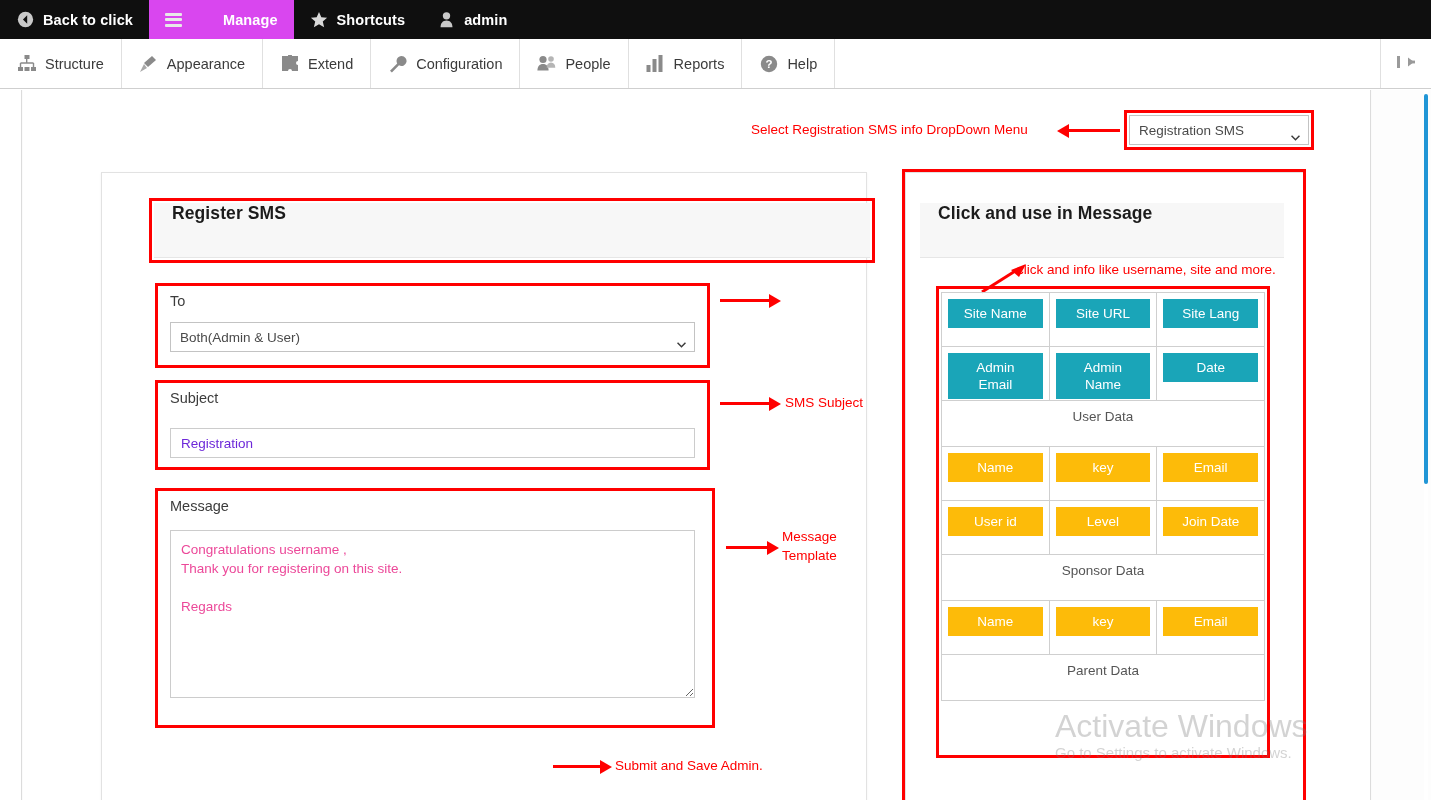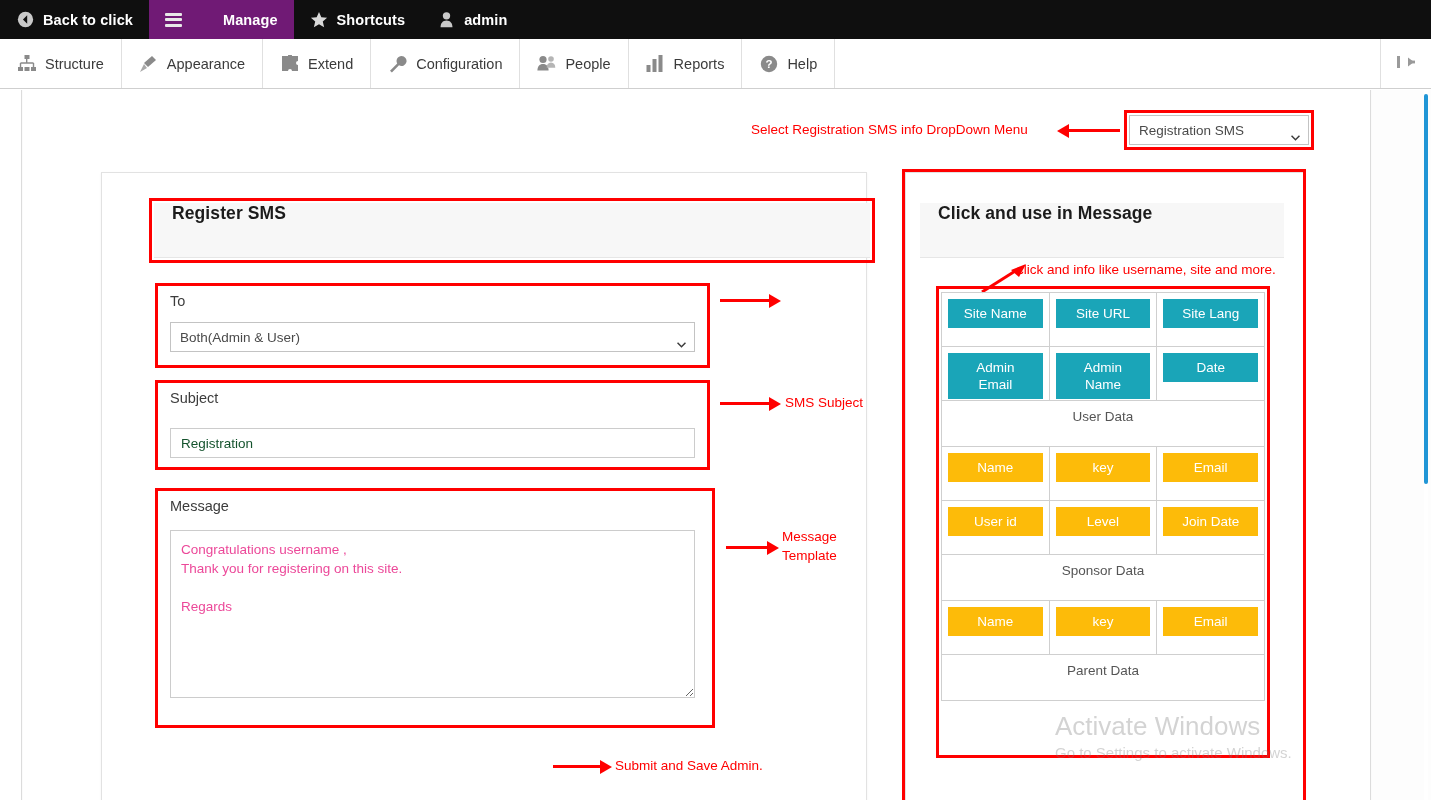--- a/index.html
+++ b/index.html
@@ -28,21 +28,21 @@
     align-items: center;
     gap: 9px;
     padding: 0 16px;
     color: #ffffff;
     font-size: 14.5px;
     font-weight: bold;
     letter-spacing: .1px;
     cursor: pointer;
     white-space: nowrap;
   }
-  .admin-bar-item.is-active { background: #701a75; gap: 40px; }
+  .admin-bar-item.is-active { background: #d946ef; gap: 40px; }
   .admin-bar-item .ab-ico {
     display: inline-flex;
     align-items: center;
     justify-content: center;
     width: 18px; height: 18px;
     color: #cfcfcf;
     flex: 0 0 auto;
   }
 
   
@@ -216,21 +216,21 @@
     position: absolute;
     font-size: 14.5px;
     color: #3c3c3c;
   }
   .text-input {
     position: absolute;
     background: #ffffff;
     border: 1px solid #cccccc;
     font-family: "Liberation Sans", sans-serif;
     font-size: 13.5px;
-    color: #14532d;
+    color: #6d28d9;
     padding: 0 10px;
   }
   .textarea-input {
     position: absolute;
     background: #ffffff;
     border: 1px solid #cccccc;
     font-family: "Liberation Sans", sans-serif;
     font-size: 13.5px;
     line-height: 19px;
     color: #ec4899;
@@ -281,21 +281,21 @@
   .token-btn.amber  { background: #fdbb09; }
 
   
   .watermark {
     position: absolute;
     top: 620px; left: 1055px;
     color: rgba(120,120,120,.33);
     pointer-events: none;
     user-select: none;
   }
-  .wm-line1 { font-size: 26px; line-height: 32px; }
+  .wm-line1 { font-size: 32px; line-height: 32px; }
   .wm-line2 { font-size: 15px; line-height: 22px; }
 </style>
 </head>
 <body>
 
 <div class="admin-bar">
 
   <div class="admin-bar-item">
     <span class="ab-ico">
       <svg width="17" height="17" viewBox="0 0 20 20">

